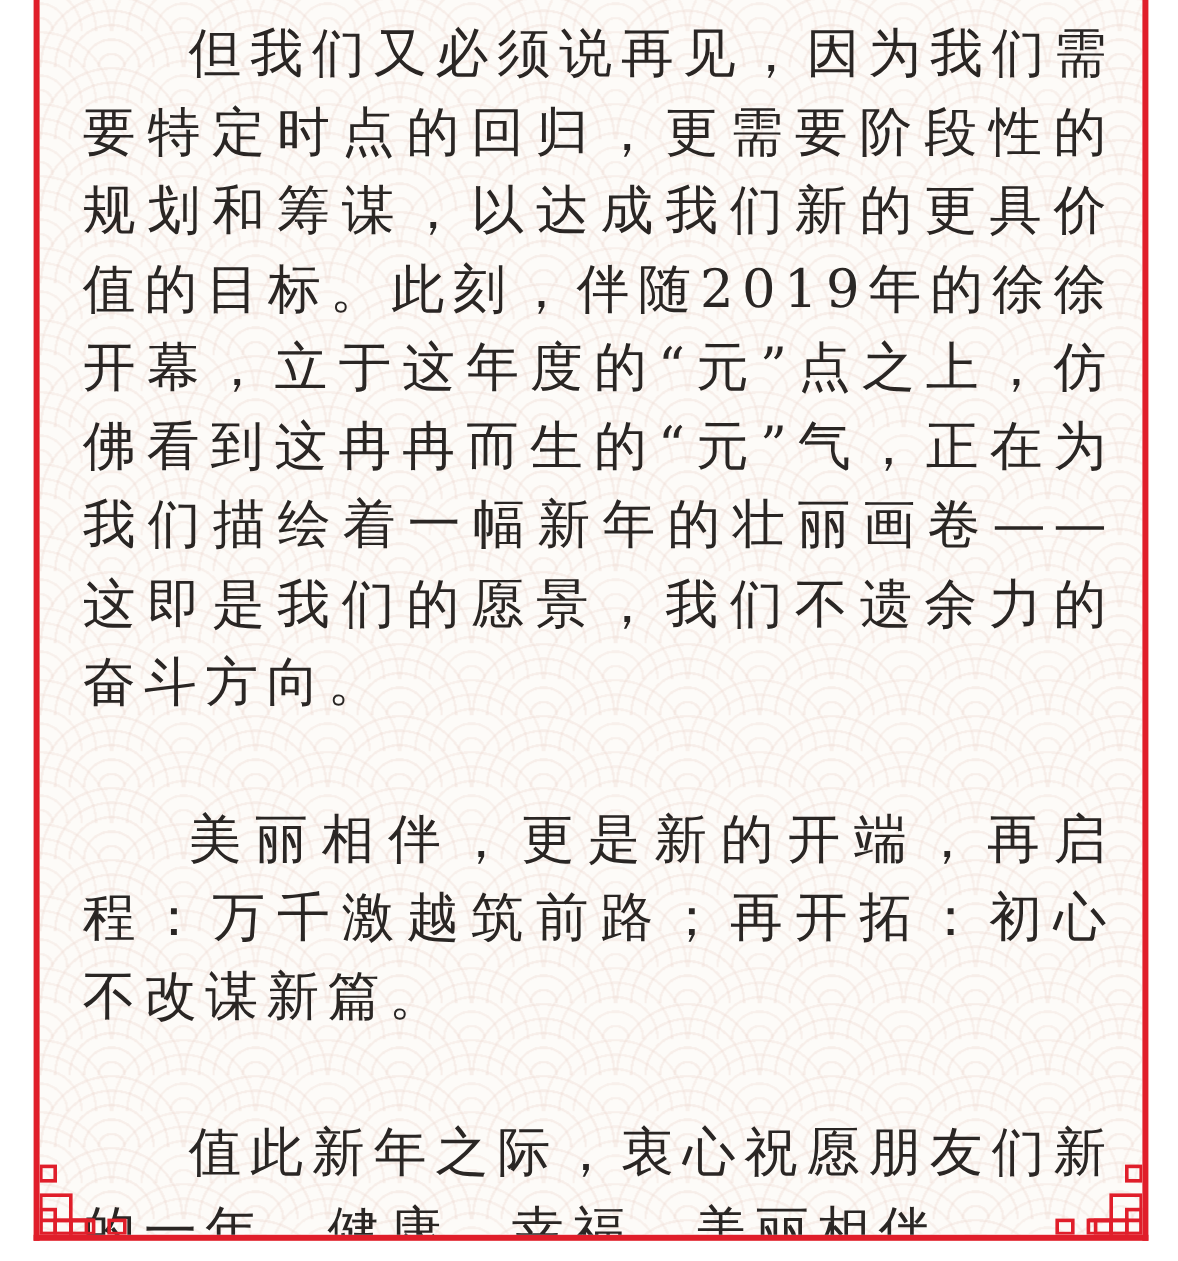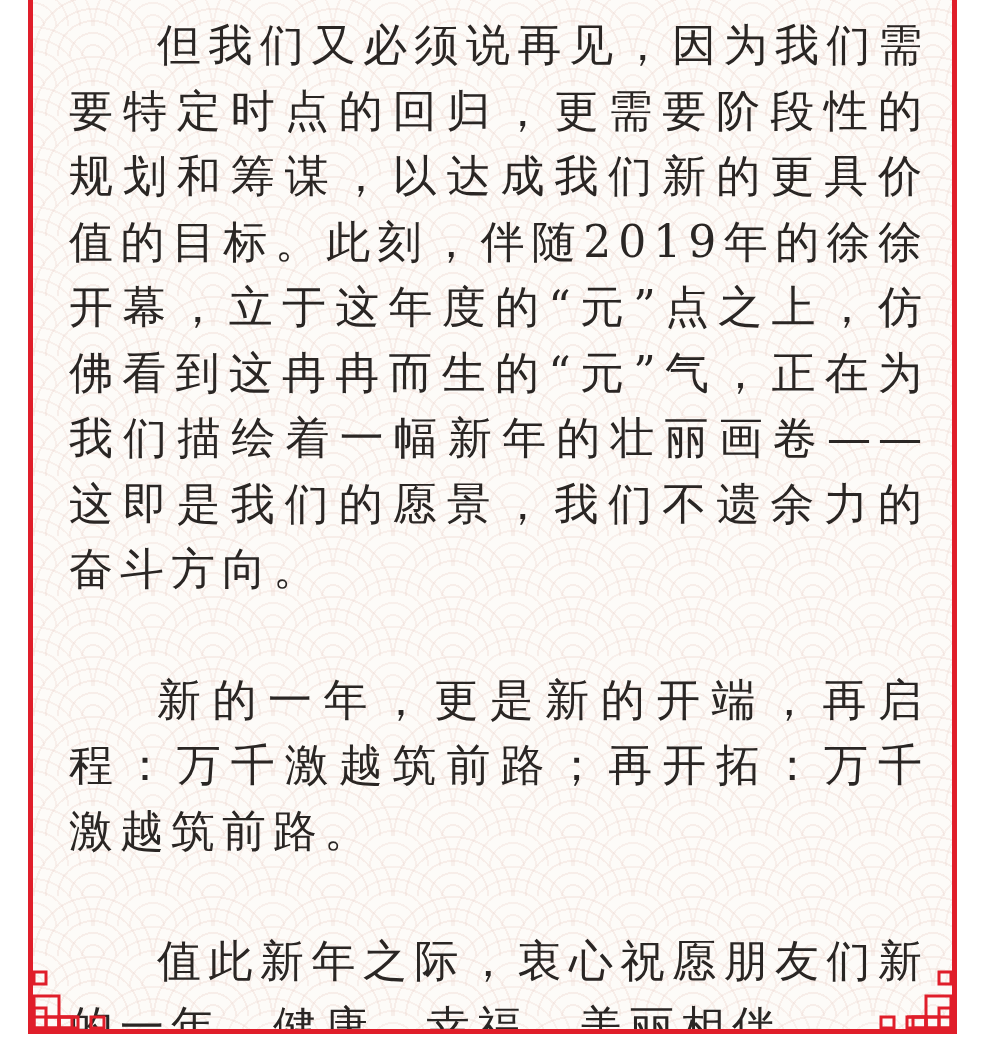--- a/index.html
+++ b/index.html
@@ -36,21 +36,21 @@
     .corner.left { left: 0; }
     .corner.right { right: 0; transform: scaleX(-1); }
   </style>
 </head>
 <body>
 
 <div class="frame">
   <div class="content">
     <p class="para">但我们又必须说再见，因为我们需要特定时点的回归，更需要阶段性的规划和筹谋，以达成我们新的更具价值的目标。此刻，伴随2019年的徐徐开幕，立于这年度的“元”点之上，仿佛看到这冉冉而生的“元”气，正在为我们描绘着一幅新年的壮丽画卷——这即是我们的愿景，我们不遗余力的奋斗方向。</p>
     <div class="gap"></div>
-    <p class="para">新的一年，更是新的开端，再启程：万千激越筑前路；再开拓：万千激越筑前路。</p>
+    <p class="para">美丽相伴，更是新的开端，再启程：万千激越筑前路；再开拓：初心不改谋新篇。</p>
     <div class="gap"></div>
     <p class="para">值此新年之际，衷心祝愿朋友们新的一年，健康、幸福，美丽相伴。</p>
   </div>
 
   <svg class="corner left" width="80" height="80" viewBox="0 0 80 80">
     <g fill="none" stroke="#e01e2a" stroke-width="3">
       <rect x="1" y="23" width="12" height="12"></rect>
       <rect x="1" y="47" width="25" height="32"></rect>
       <rect x="1" y="59" width="12" height="20"></rect>
       <line x1="1" y1="68" x2="45" y2="68"></line>

